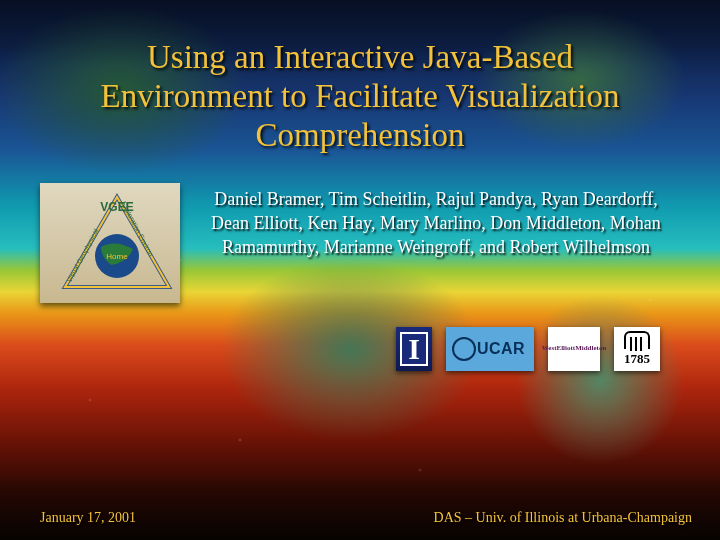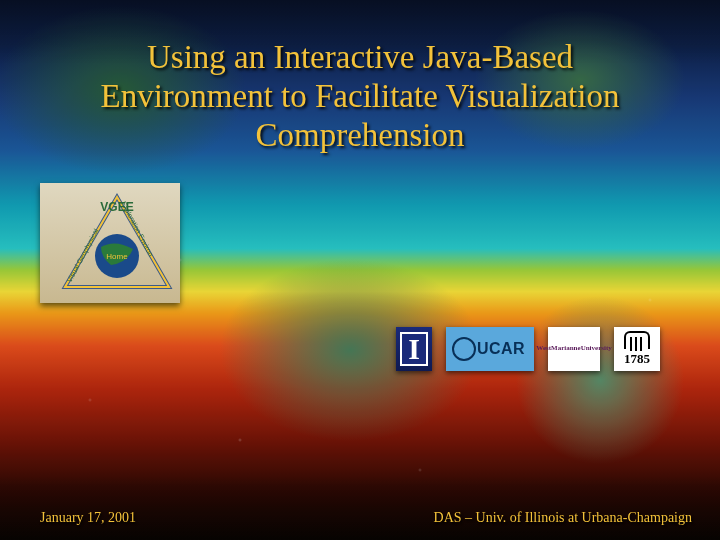--- a/index.html
+++ b/index.html
@@ -112,33 +112,34 @@
         <text x="60" y="20" text-anchor="middle" font-family="Arial" font-weight="bold" font-size="12" fill="#2a6a3a">VGEE</text>
         <text x="60" y="68" text-anchor="middle" font-family="Arial" font-size="8" fill="#f3c23a">Home</text>
         <text font-family="Arial" font-size="7" fill="#2a6a3a"><textPath href="#lp">Visual Geophysical</textPath></text>
         <text font-family="Arial" font-size="7" fill="#2a6a3a"><textPath href="#rp">Exploration Environ</textPath></text>
         <defs>
           <path id="lp" d="M14 92 L56 12"></path>
           <path id="rp" d="M64 12 L106 92"></path>
         </defs>
       </svg>
     </div>
+    <div class="authors">Daniel Bramer, Tim Scheitlin, Rajul Pandya, Ryan Deardorff, Dean Elliott, Ken Hay, Mary Marlino, Don Middleton, Mohan Ramamurthy, Marianne Weingroff, and Robert Wilhelmson</div>
   </div>
 
   <div class="logos">
     <div class="logo logo-ill">
       <span class="i">I</span>
     </div>
     <div class="logo logo-ucar">
       <span>UCAR</span>
     </div>
     <div class="logo logo-wcu">
       <div>West</div>
-      <div>Marianne</div>
-      <div>University</div>
+      <div>Elliott</div>
+      <div>Middleton</div>
       <div class="ram"></div>
     </div>
     <div class="logo logo-uga">
       <div class="arch"></div>
       <div class="yr">1785</div>
     </div>
   </div>
 
   <div class="footer">
     <span>January 17, 2001</span>

